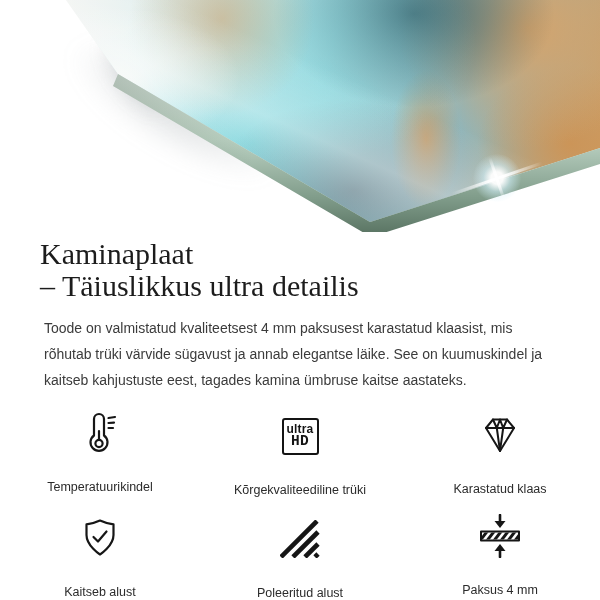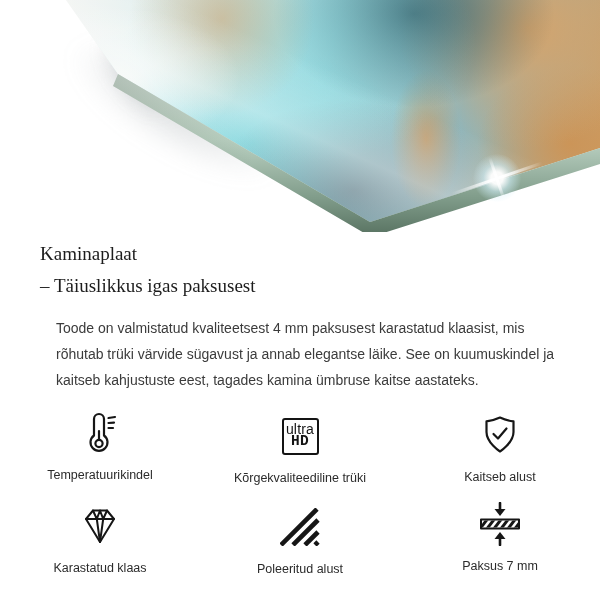--- a/index.html
+++ b/index.html
@@ -41,32 +41,32 @@
   .sparkle .ray-long{position:absolute;left:2px;top:48.5px;width:96px;height:3px;border-radius:2px;
     background:linear-gradient(to right, rgba(255,255,255,0), #fff 45%, #fff 55%, rgba(255,255,255,0));
     transform:rotate(-19deg);filter:blur(.4px);}
   .sparkle .ray-short{position:absolute;left:28px;top:49px;width:44px;height:2.5px;border-radius:2px;
     background:linear-gradient(to right, rgba(255,255,255,0), #fff 45%, #fff 55%, rgba(255,255,255,0));
     transform:rotate(71deg);filter:blur(.4px);}
 
   
   .content{padding:6px 40px 0 40px;}
   .title{font-family:"Liberation Serif", serif;font-weight:400;color:#1c1c1c;
-    font-size:19px;line-height:32px;margin:0;}
-  .intro{margin:13px 0 0 16px;max-width:527px;font-size:14px;line-height:26px;color:#3b3b3b;}
+    font-size:30px;line-height:32px;margin:0;}
+  .intro{margin:13px 0 0 4px;max-width:527px;font-size:14px;line-height:26px;color:#3b3b3b;}
 
   
   .features{margin-top:16px;display:grid;grid-template-columns:repeat(3,1fr);row-gap:14px;width:600px;}
   .feature{display:flex;flex-direction:column;align-items:center;}
   .ficon{height:46px;display:flex;align-items:flex-end;justify-content:center;}
-  .flabel{margin-top:13px;font-size:12.5px;line-height:15px;color:#2b2b2b;}
+  .flabel{margin-top:25px;font-size:12.5px;line-height:15px;color:#2b2b2b;}
   .ficon svg{stroke:#161616;fill:none;stroke-width:2.2;stroke-linecap:round;stroke-linejoin:round;}
   .uhd{width:33px;height:33px;border:2.6px solid #141414;border-radius:3px;
     display:flex;flex-direction:column;align-items:center;justify-content:center;color:#141414;}
-  .uhd .t1{font-size:14px;font-weight:400;line-height:9px;letter-spacing:.2px;}
+  .uhd .t1{font-size:12px;font-weight:700;line-height:9px;letter-spacing:.2px;}
   .uhd .t2{font-size:14.5px;font-weight:700;line-height:15px;letter-spacing:.3px;font-family:Liberation Mono, monospace;}
 </style>
 </head>
 <body>
 
 <div class="page">
 
   <div class="hero">
     <div class="hero-shadow"></div>
     <div class="hero-shadow2"></div>
@@ -75,21 +75,21 @@
     <div class="sparkle">
       <div class="glow"></div>
       <div class="ray-long"></div>
       <div class="ray-short"></div>
     </div>
   </div>
 
   <div class="content">
     <h1 class="title">
       <span>Kaminaplaat</span><br>
-      <span>– Täiuslikkus igas paksusest</span>
+      <span>– Täiuslikkus ultra detailis</span>
     </h1>
     <p class="intro">Toode on valmistatud kvaliteetsest 4 mm paksusest karastatud klaasist, mis rõhutab trüki värvide sügavust ja annab elegantse läike. See on kuumuskindel ja kaitseb kahjustuste eest, tagades kamina ümbruse kaitse aastateks.</p>
   </div>
 
   <div class="features">
 
     <div class="feature">
       <div class="ficon">
         <svg width="38" height="44" viewBox="0 0 38 44">
           <path d="M13 8 a5 5 0 0 1 10 0 v16.5 a8.5 8.5 0 1 1 -10 0 Z"></path>
@@ -108,38 +108,38 @@
         <div class="uhd">
           <div class="t1">ultra</div>
           <div class="t2">HD</div>
         </div>
       </div>
       <div class="flabel">Kõrgekvaliteediline trüki</div>
     </div>
 
     <div class="feature">
       <div class="ficon" style="padding-bottom:2px;">
-        <svg width="36" height="40" viewBox="0 0 36 40">
-          <path d="M18 2.5 C22 4.4 27.5 5.8 31.5 6.4 V17 C31.5 27.8 18 36.5 18 36.5 C18 36.5 4.5 27.8 4.5 17 V6.4 C8.5 5.8 14 4.4 18 2.5 Z"></path>
-          <path d="M11.5 19 L16 23.5 L24.5 13.5"></path>
-        </svg>
-      </div>
-      <div class="flabel">Kaitseb alust</div>
-    </div>
-
-    <div class="feature">
-      <div class="ficon" style="padding-bottom:2px;">
         <svg width="44" height="40" viewBox="0 0 44 40" style="stroke-width:2;">
           <path d="M8 13 L15 4.5 H29 L36 13 L22 36 Z"></path>
           <line x1="8" y1="13" x2="36" y2="13"></line>
           <path d="M15 4.5 L18.8 13 L22 4.5 L25.2 13 L29 4.5"></path>
           <path d="M18.8 13 L22 36 L25.2 13"></path>
         </svg>
       </div>
       <div class="flabel">Karastatud klaas</div>
+    </div>
+
+    <div class="feature">
+      <div class="ficon" style="padding-bottom:2px;">
+        <svg width="36" height="40" viewBox="0 0 36 40">
+          <path d="M18 2.5 C22 4.4 27.5 5.8 31.5 6.4 V17 C31.5 27.8 18 36.5 18 36.5 C18 36.5 4.5 27.8 4.5 17 V6.4 C8.5 5.8 14 4.4 18 2.5 Z"></path>
+          <path d="M11.5 19 L16 23.5 L24.5 13.5"></path>
+        </svg>
+      </div>
+      <div class="flabel">Kaitseb alust</div>
     </div>
 
     <div class="feature">
       <div class="ficon" style="padding-bottom:3px;">
         <svg width="40" height="38" viewBox="0 0 40 38" style="stroke-width:4.6;stroke-linecap:butt;">
           <line x1="1" y1="37" x2="37" y2="1"></line>
           <line x1="13" y1="37" x2="38" y2="12"></line>
           <line x1="25" y1="37" x2="38" y2="24"></line>
           <line x1="35" y1="37" x2="38" y2="34"></line>
         </svg>
@@ -163,17 +163,17 @@
             <line x1="23" y1="28" x2="33" y2="15"></line>
             <line x1="30" y1="28" x2="40" y2="15"></line>
             <line x1="37" y1="28" x2="47" y2="15"></line>
           </g>
           <line x1="23" y1="1" x2="23" y2="7" style="stroke-width:2.6;"></line>
           <path d="M17.5 7 H28.5 L23 14 Z" style="fill:#161616;stroke:none;"></path>
           <line x1="23" y1="43" x2="23" y2="37" style="stroke-width:2.6;"></line>
           <path d="M17.5 37 H28.5 L23 30 Z" style="fill:#161616;stroke:none;"></path>
         </svg>
       </div>
-      <div class="flabel">Paksus 7 mm</div>
+      <div class="flabel">Paksus 4 mm</div>
     </div>
 
   </div>
 </div>
 
 </body></html>

